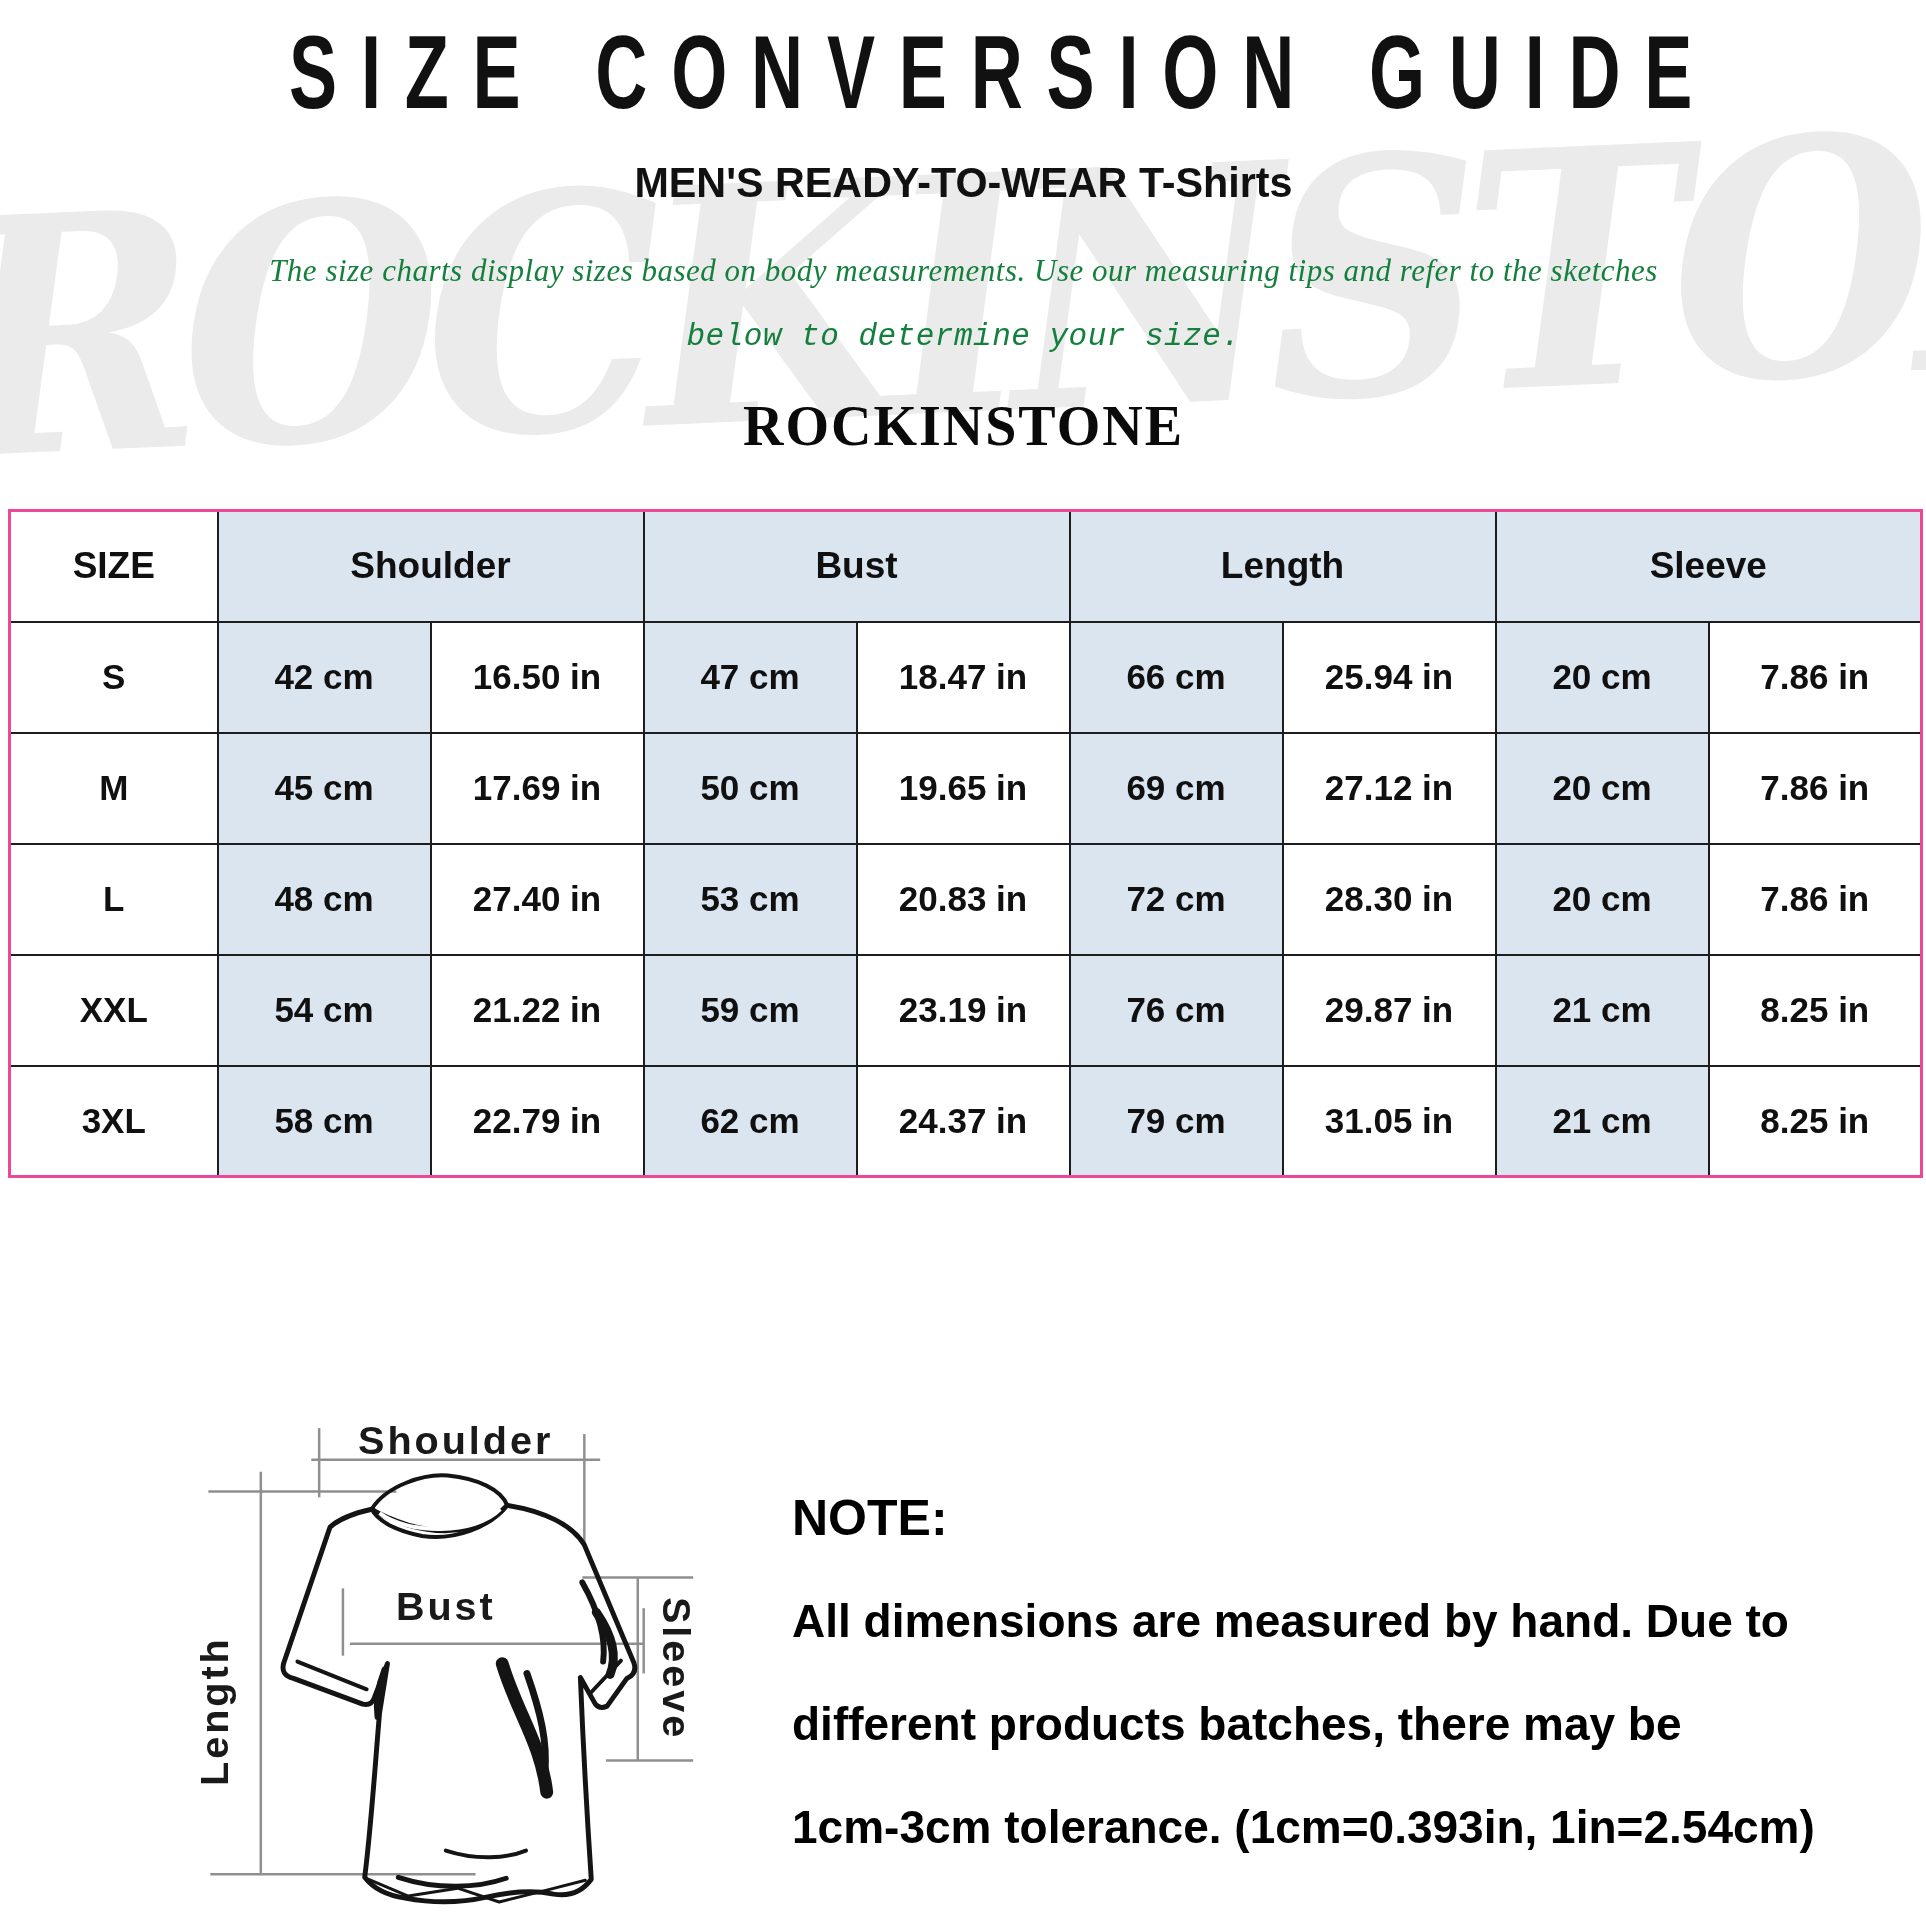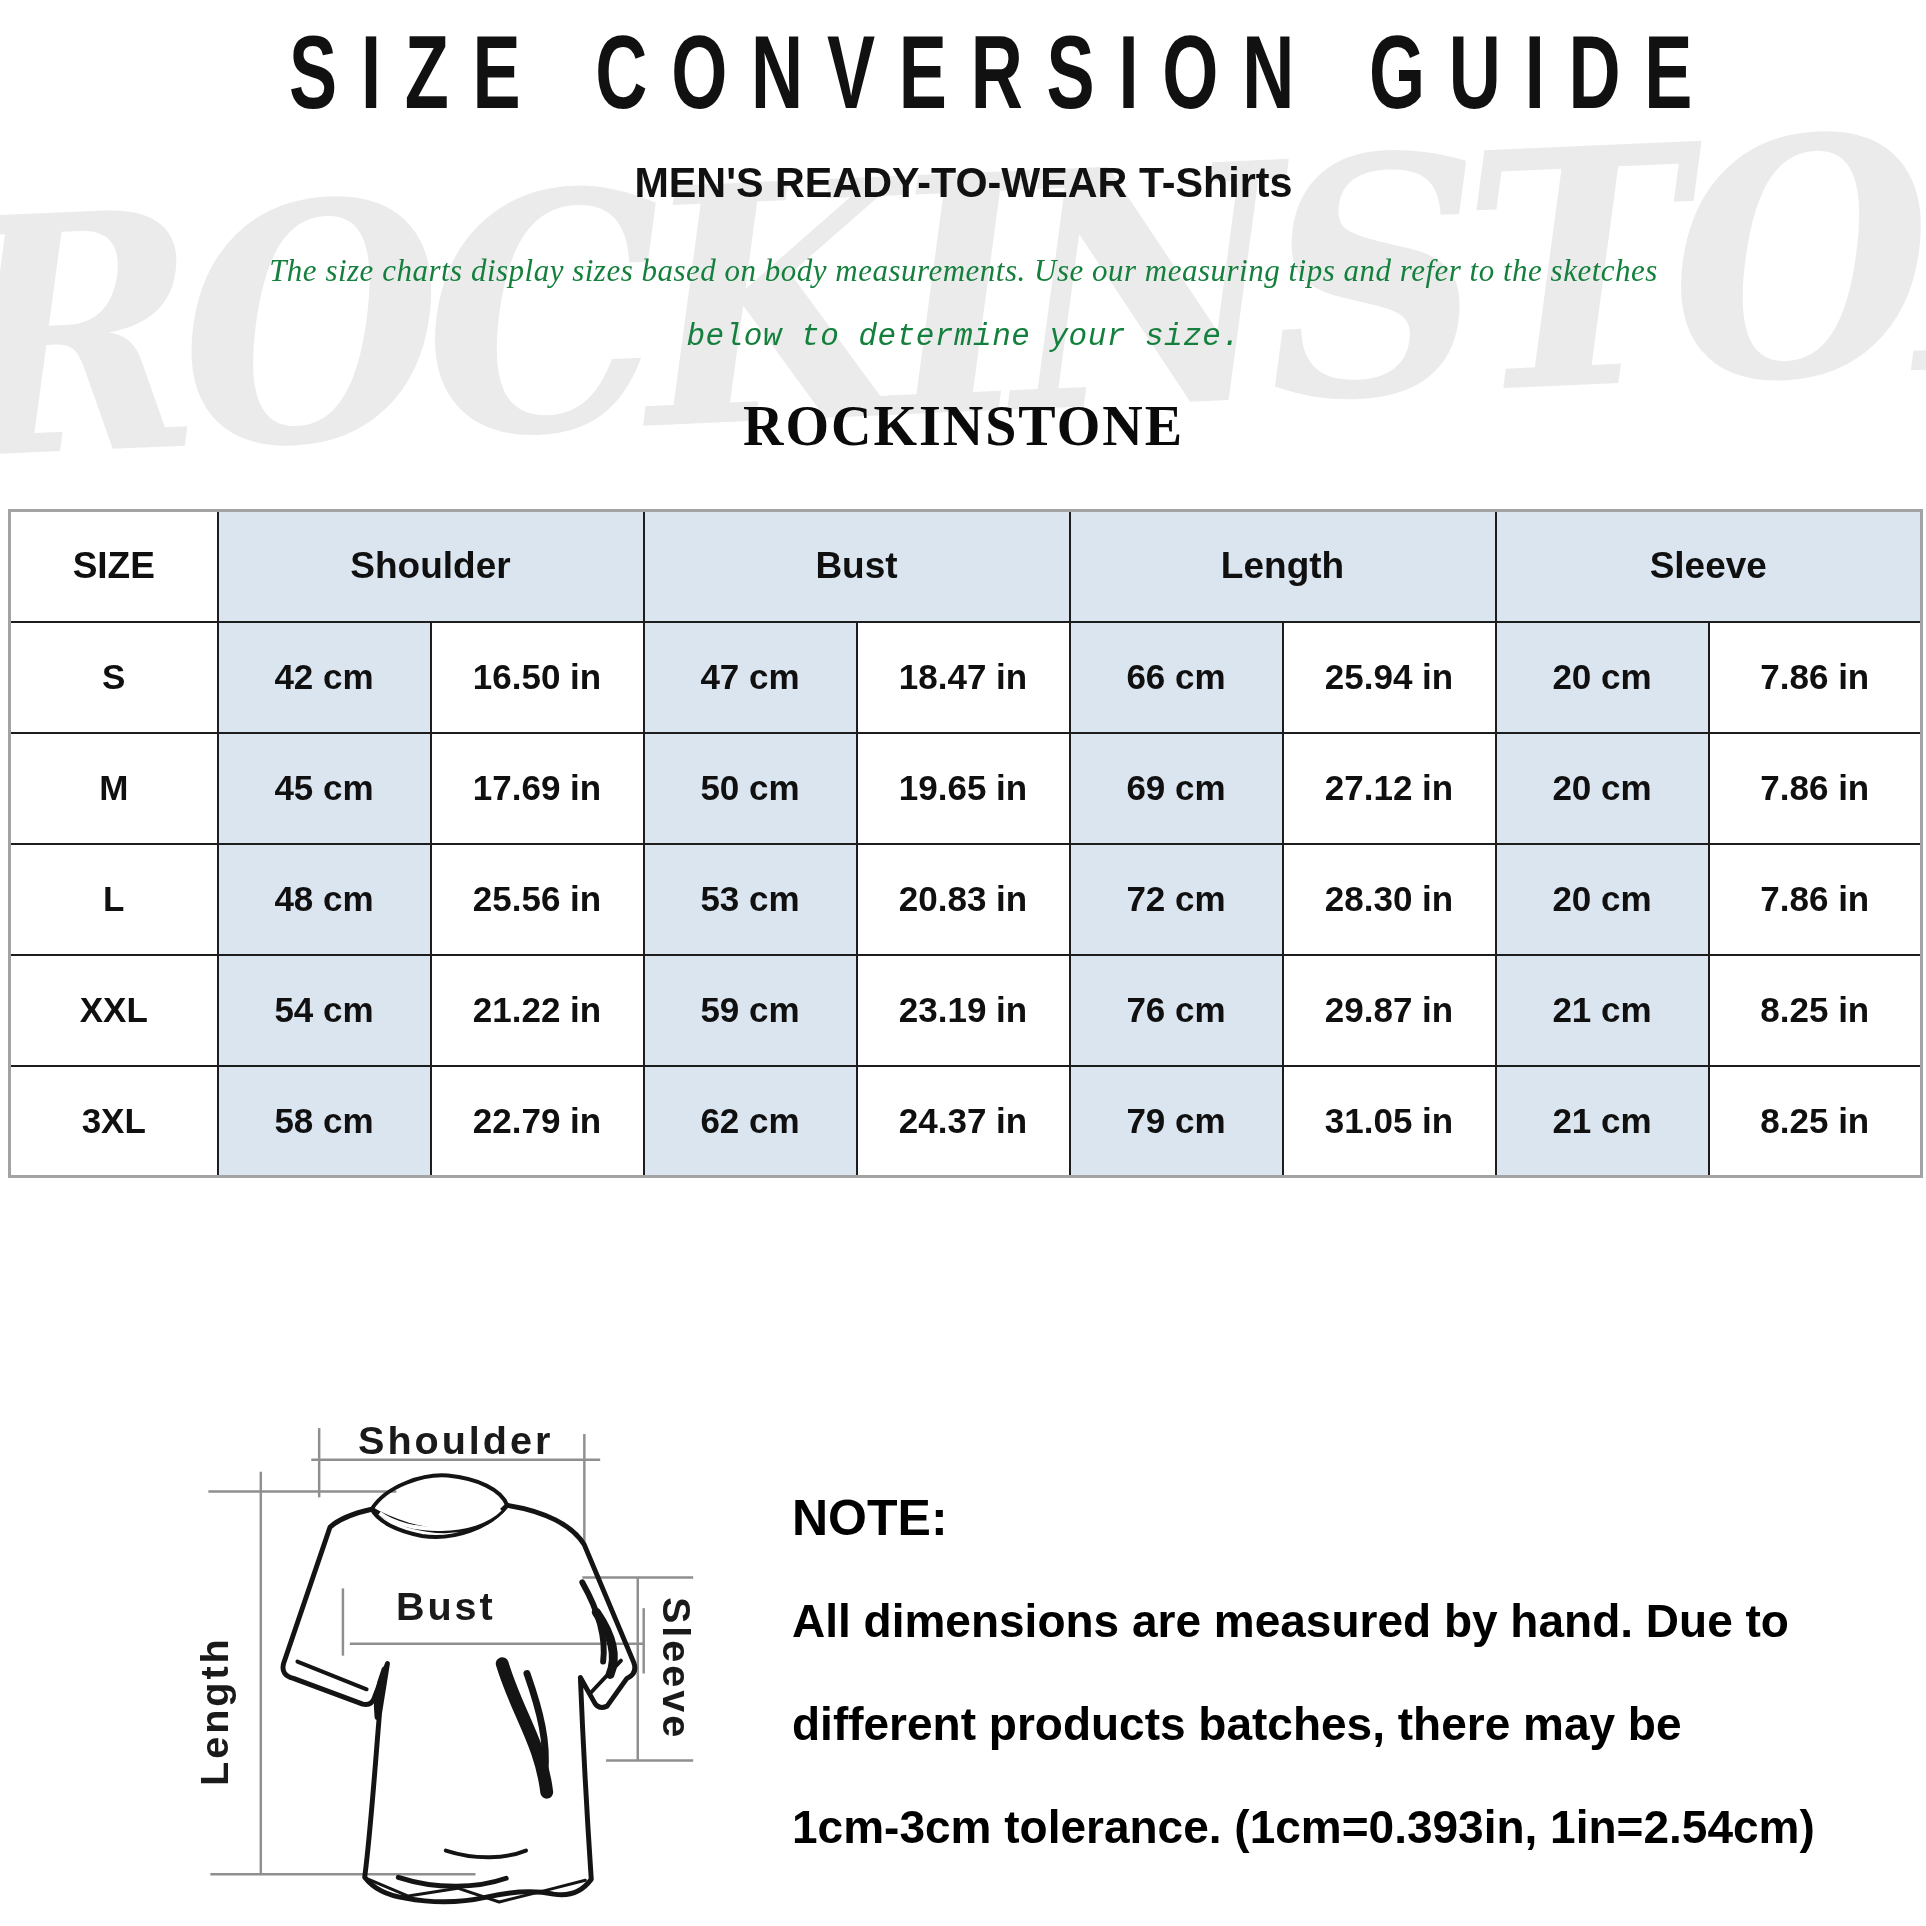--- a/index.html
+++ b/index.html
@@ -40,21 +40,21 @@
   .brand {
     position:absolute; top:394px; left:0; width:100%; z-index:1;
     text-align:center; font-family:"Liberation Serif", serif;
     font-weight:bold; font-size:56px; letter-spacing:2px; color:#0a0a0a;
   }
 
   
   table.sizes {
     position:absolute; top:509px; left:8px; z-index:1;
     width:1911px; border-collapse:collapse; table-layout:fixed;
-    border:3px solid #a3a3a3; background:#fff;
+    border:3px solid #ec4899; background:#fff;
   }
   table.sizes td {
     border:2px solid #1d1d1d; text-align:center; vertical-align:middle;
     font-weight:bold; font-size:35px; color:#101010; background:#ffffff;
     padding:0; overflow:hidden;
   }
   table.sizes tr { height:111px; }
   table.sizes td.group { font-size:37px; }
   table.sizes td.blue { background:#dbe5f0; }
 
@@ -129,21 +129,21 @@
       <td class="blue">50 cm</td>
       <td>19.65 in</td>
       <td class="blue">69 cm</td>
       <td>27.12 in</td>
       <td class="blue">20 cm</td>
       <td>7.86 in</td>
     </tr>
     <tr>
       <td>L</td>
       <td class="blue">48 cm</td>
-      <td>25.56 in</td>
+      <td>27.40 in</td>
       <td class="blue">53 cm</td>
       <td>20.83 in</td>
       <td class="blue">72 cm</td>
       <td>28.30 in</td>
       <td class="blue">20 cm</td>
       <td>7.86 in</td>
     </tr>
     <tr>
       <td>XXL</td>
       <td class="blue">54 cm</td>

